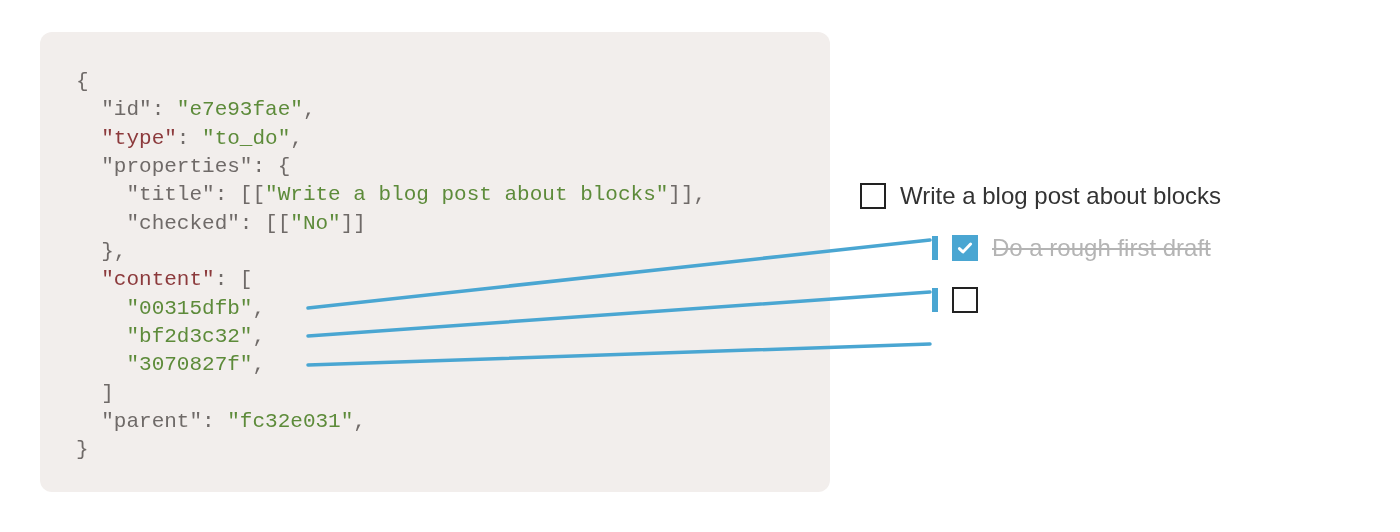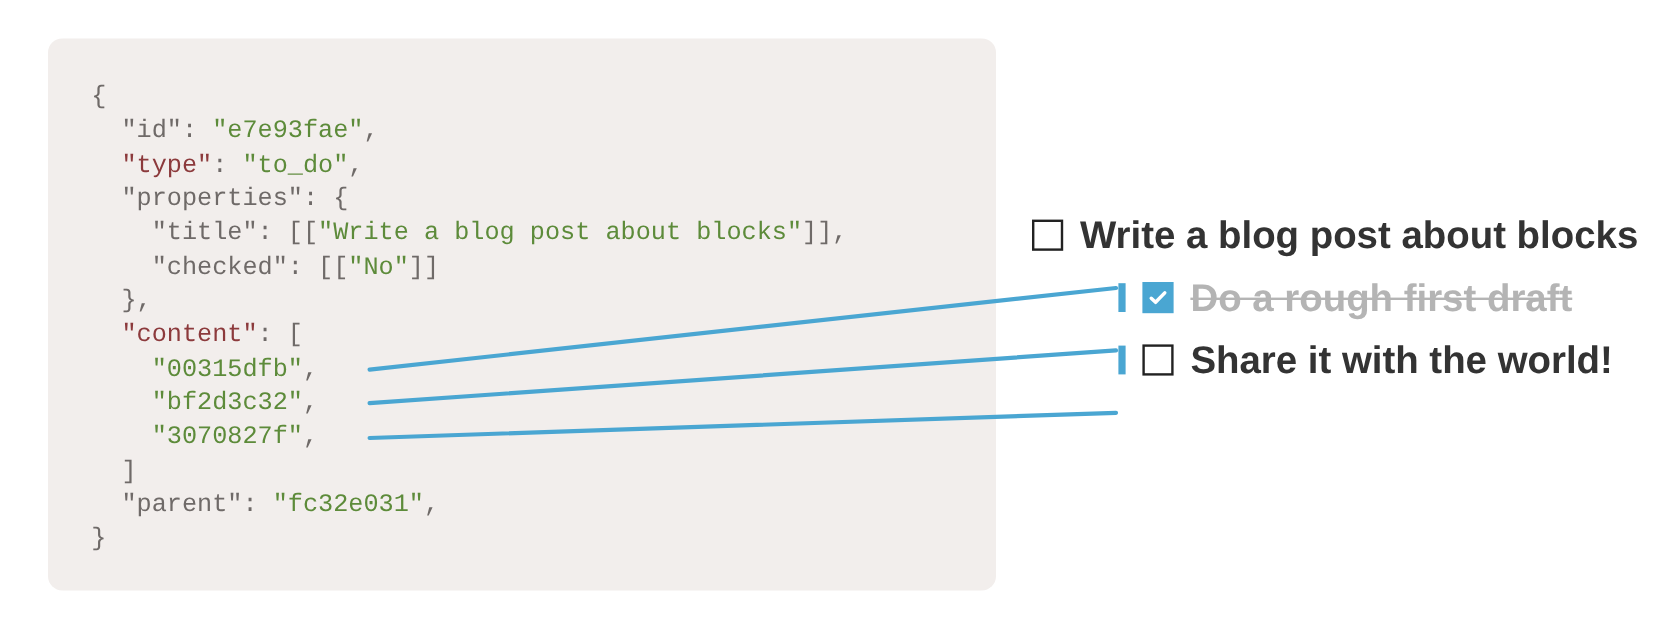--- a/index.html
+++ b/index.html
@@ -42,23 +42,22 @@
     position: absolute;
     left: 860px;
     top: 170px;
     width: 520px;
   }
   .todo-row {
     display: flex;
     align-items: center;
     gap: 14px;
     height: 52px;
-    font-size: 32px;
+    font-size: 24px;
     color: #333;
-    font-weight: bold;
   }
   .todo-row.subtask {
     margin-left: 72px;
   }
   .todo-text.done {
     color: #b4b4b4;
     text-decoration: line-through;
     text-decoration-thickness: 2px;
     text-decoration-color: #b4b4b4;
   }
@@ -142,16 +141,15 @@
           <path d="M3 8.5 L6.2 11.5 L13 4.5" fill="none" stroke="#fff" stroke-width="2.6" stroke-linecap="round" stroke-linejoin="round"></path>
         </svg>
     </span>
     <span class="todo-text done">Do a rough first draft</span>
   </div>
 
 
   <div class="todo-row subtask">
     <span class="hanger"></span>
     <span class="cb unchecked"></span>
-    <span class="todo-text">Share it with the world!</span>
   </div>
 
 </div>
 
 </body></html>

